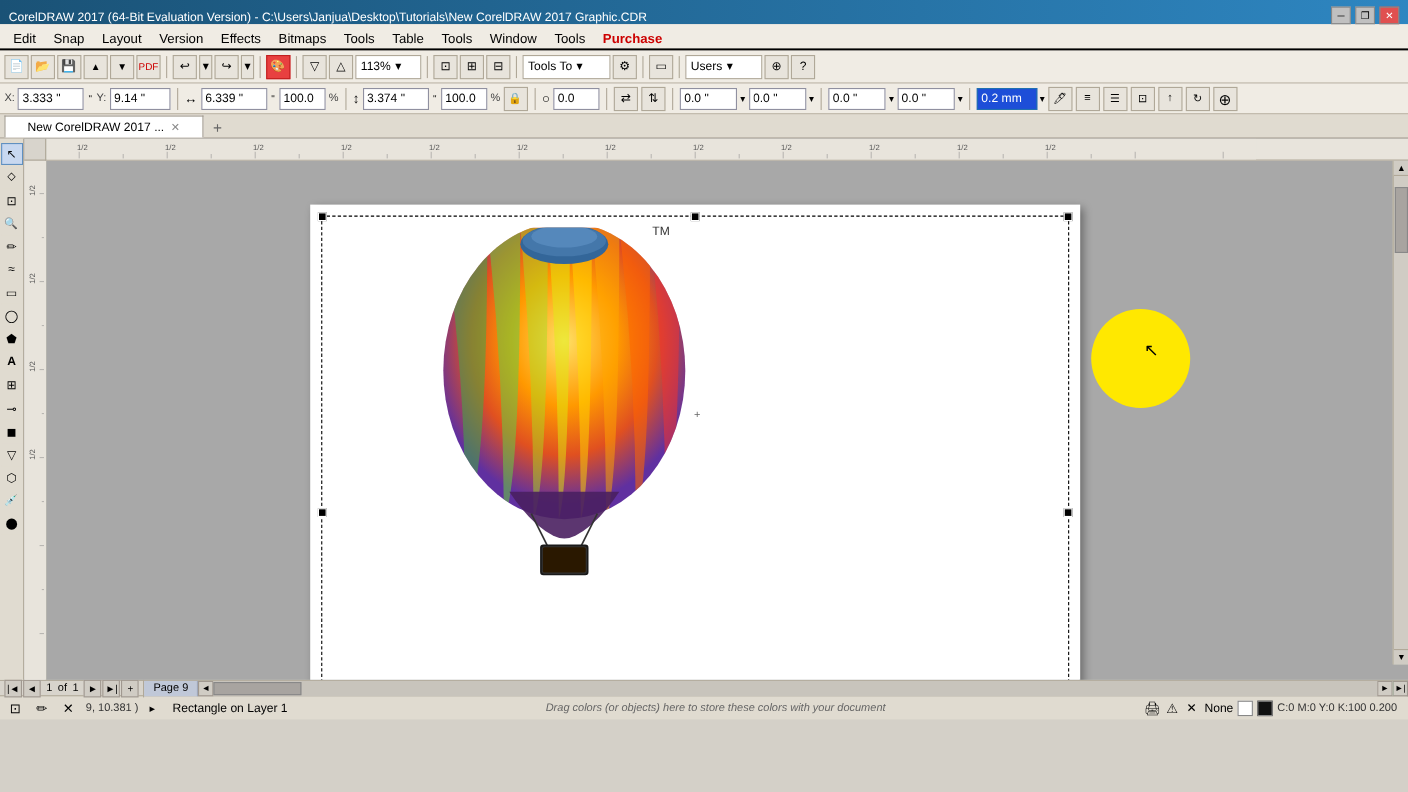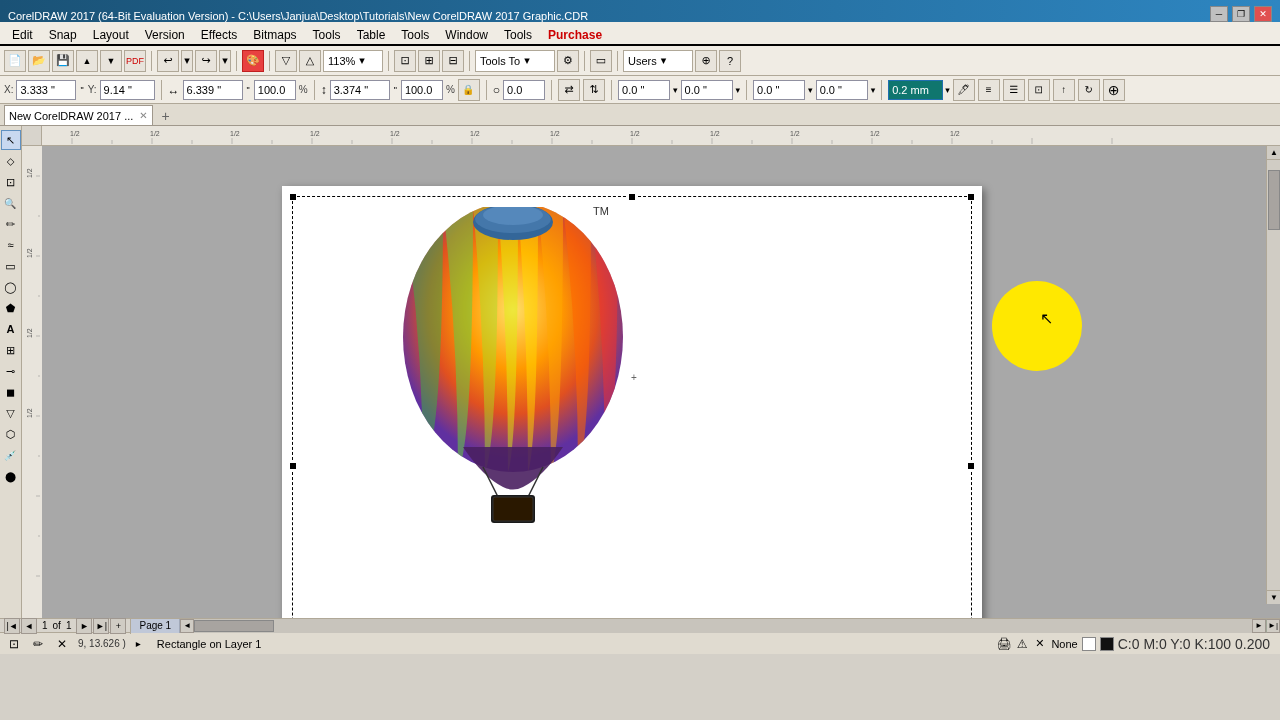--- a/index.html
+++ b/index.html
@@ -93,41 +93,41 @@
     }
     .prop-input-sm {
       height: 20px;
       border: 1px solid #9090a0;
       background: white;
       font-size: 11px;
       padding: 0 3px;
       width: 42px;
     }
     .prop-highlight {
-      background: #0f766e;
+      background: #1d4ed8;
       color: white;
       border-color: #2070b0;
     }
     .prop-label { font-size: 10px; color: #444; }
 
     
     #tab-bar {
       height: 22px;
       background: #e0dbd0;
       display: flex;
       align-items: flex-end;
       padding: 0 4px;
       border-bottom: 1px solid #a0988c;
     }
     .tab {
       height: 20px;
       background: #c8c0b4;
       border: 1px solid #a0988c;
       border-bottom: none;
-      padding: 0 4px;
+      padding: 0 20px;
       display: flex; align-items: center;
       font-size: 11px;
       cursor: pointer;
     }
     .tab.active { background: white; }
     .tab-add { width: 18px; height: 18px; display: flex; align-items: center; justify-content: center; cursor: pointer; font-size: 14px; color: #666; margin-left: 4px; }
 
     
     #main-area {
       display: flex;
@@ -614,50 +614,53 @@
     <div class="page-nav-btn">◄</div>
     <span style="font-size:10px;padding:0 4px;">1</span>
     <span style="font-size:10px;">of</span>
     <span style="font-size:10px;padding:0 4px;">1</span>
     <div class="page-nav-btn">►</div>
     <div class="page-nav-btn">►|</div>
     <div class="page-nav-btn">+</div>
   </div>
 
   <div style="height:14px;padding:0 8px;background:#c0c8d8;border-right:1px solid #a0a8b8;font-size:10px;display:flex;align-items:center;cursor:pointer;">
-    <span>Page 1</span>
+    <span>Page 9</span>
   </div>
 
   <div class="scroll-btn">◄</div>
 
   <div class="scroll-track">
     <div class="scroll-thumb"></div>
   </div>
 
   <div class="scroll-btn">►</div>
 
   <div class="scroll-btn" style="border-left:1px solid #a0a898;">►|</div>
 </div>
 
 <div id="bottom-status">
 
   <div class="status-icon">⊡</div>
   <div class="status-icon">✏</div>
   <div class="status-icon">✕</div>
 
-  <span style="font-size:10px;color:#333;">9, 13.626 )</span>
+  <span style="font-size:10px;color:#333;">9, 10.381 )</span>
   <div style="font-size:10px;margin-left:2px;">▸</div>
 
   <span style="font-size:11px;margin-left:8px;">Rectangle on Layer 1</span>
 
+  <div id="color-bar">
+    <span>Drag colors (or objects) here to store these colors with your document</span>
+  </div>
 
   <div id="swatch-area" style="display:flex;align-items:center;gap:4px;margin-left:auto;padding-right:4px;">
     <div style="display:flex;gap:2px;align-items:center;">
       <div class="status-icon">🖨</div>
       <div class="status-icon">⚠</div>
       <div style="font-size:11px;padding:0 3px;cursor:pointer;">✕</div>
     </div>
     <span style="font-size:11px;">None</span>
     <div class="color-swatch" style="background:white;"></div>
     <div class="color-swatch" style="background:#111111;"></div>
-    <span style="font-size:14px;color:#333;">C:0 M:0 Y:0 K:100  0.200</span>
+    <span style="font-size:10px;color:#333;">C:0 M:0 Y:0 K:100  0.200</span>
   </div>
 </div>
 
 </body></html>

